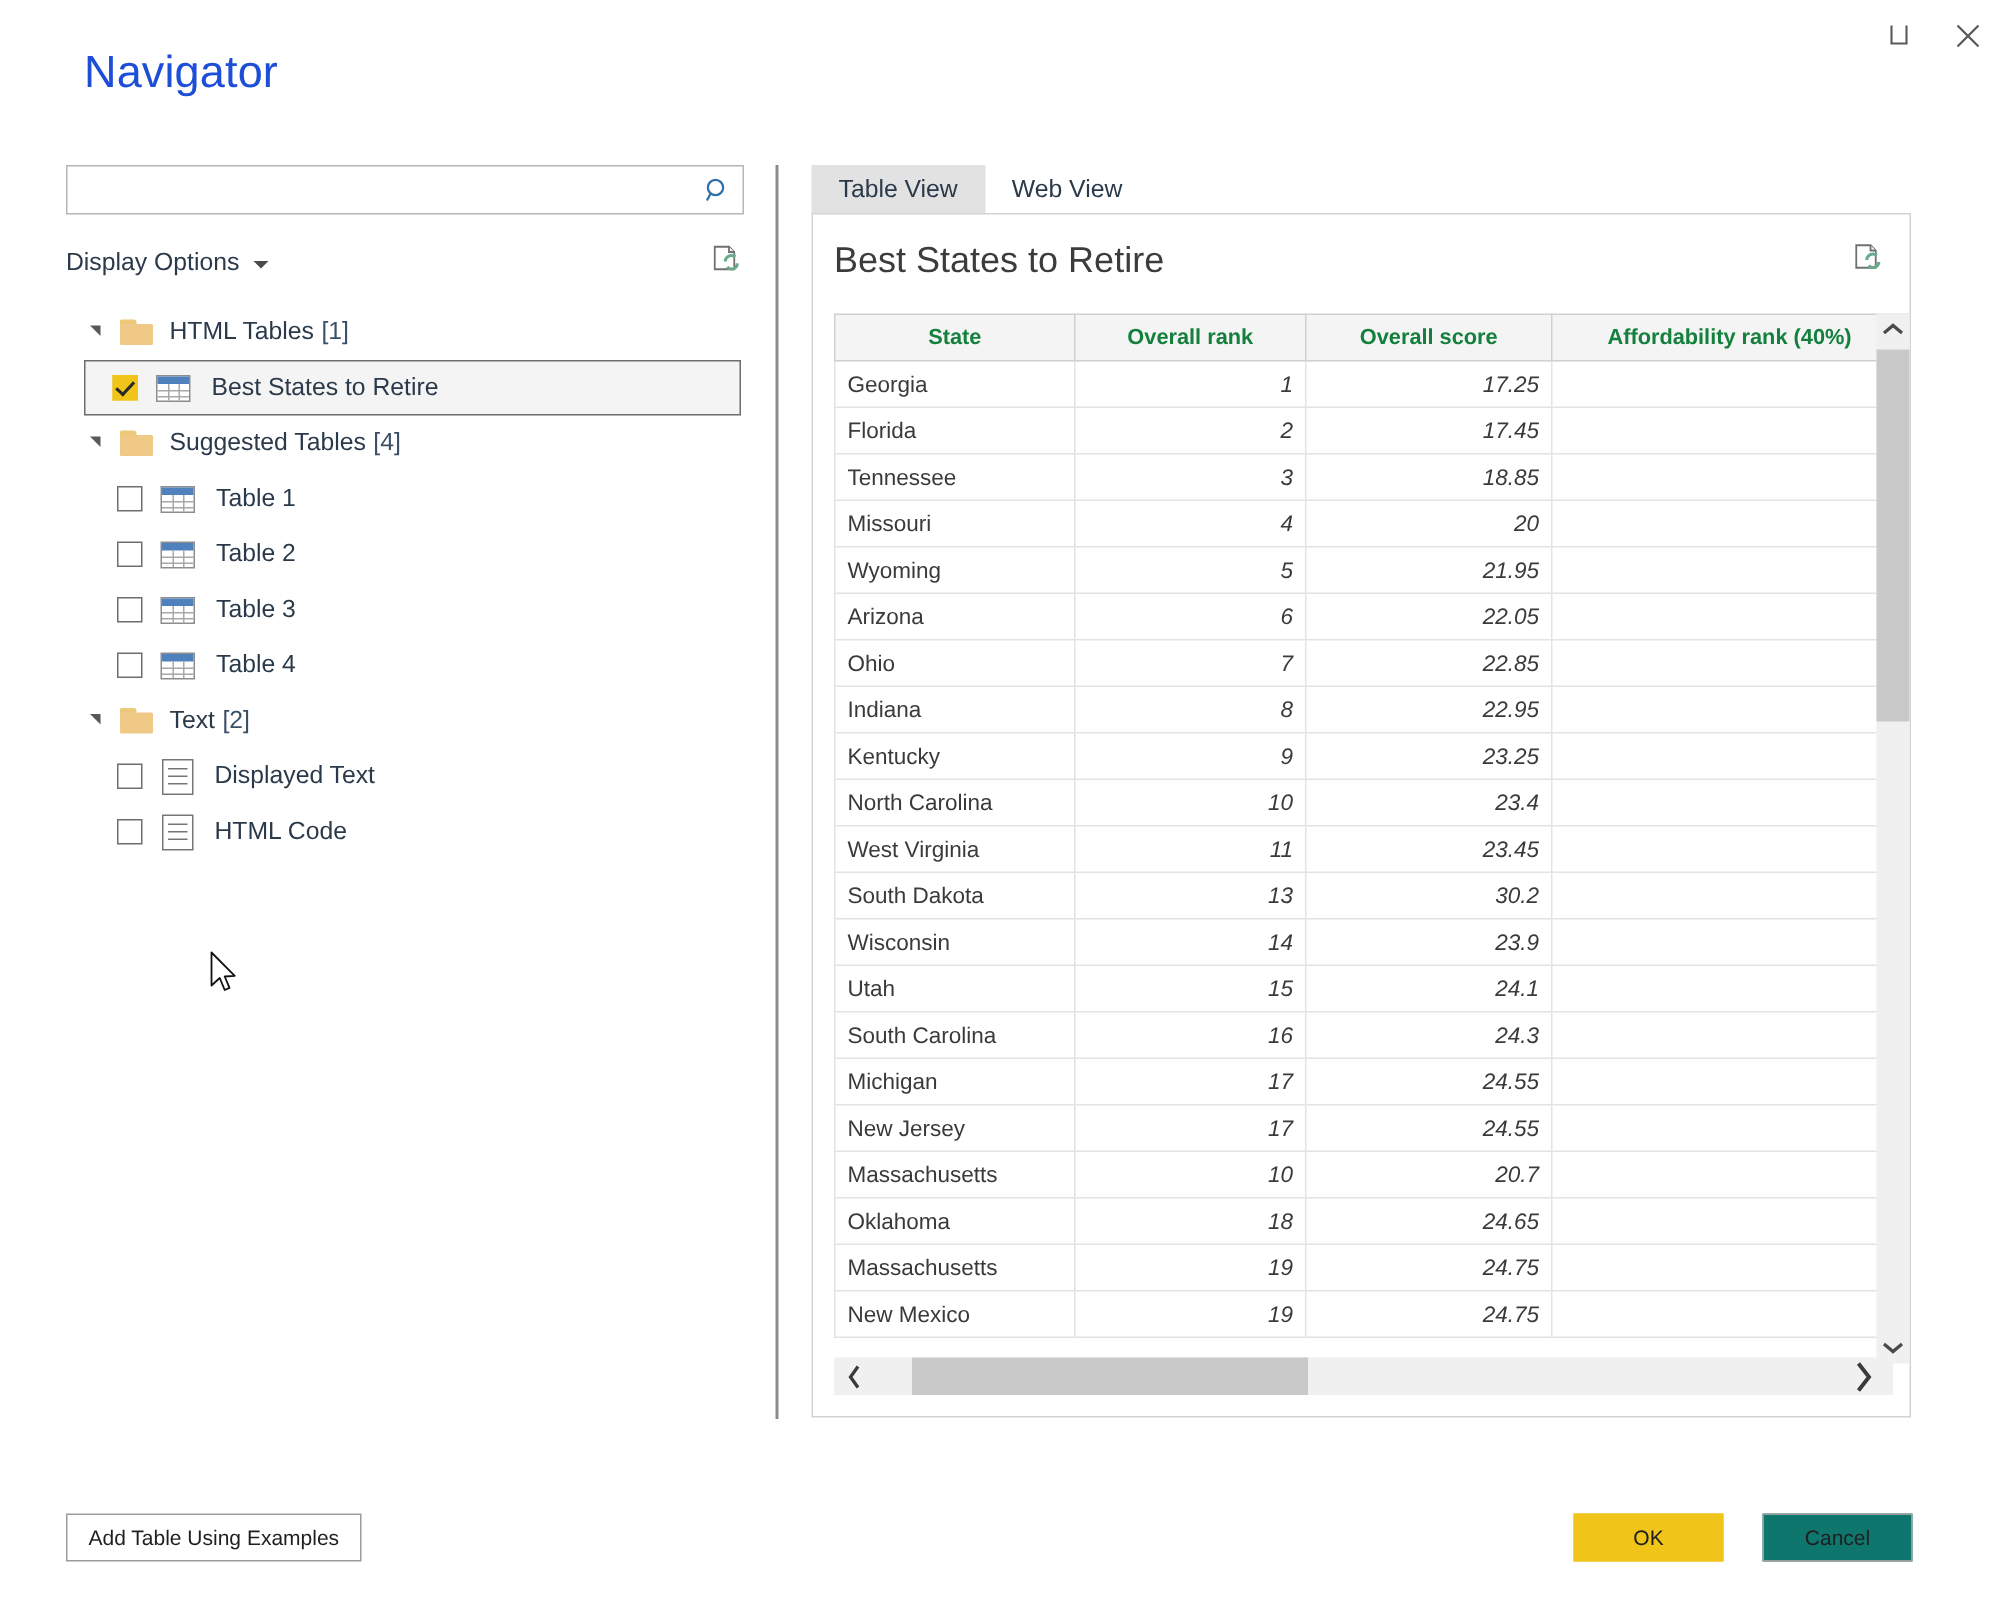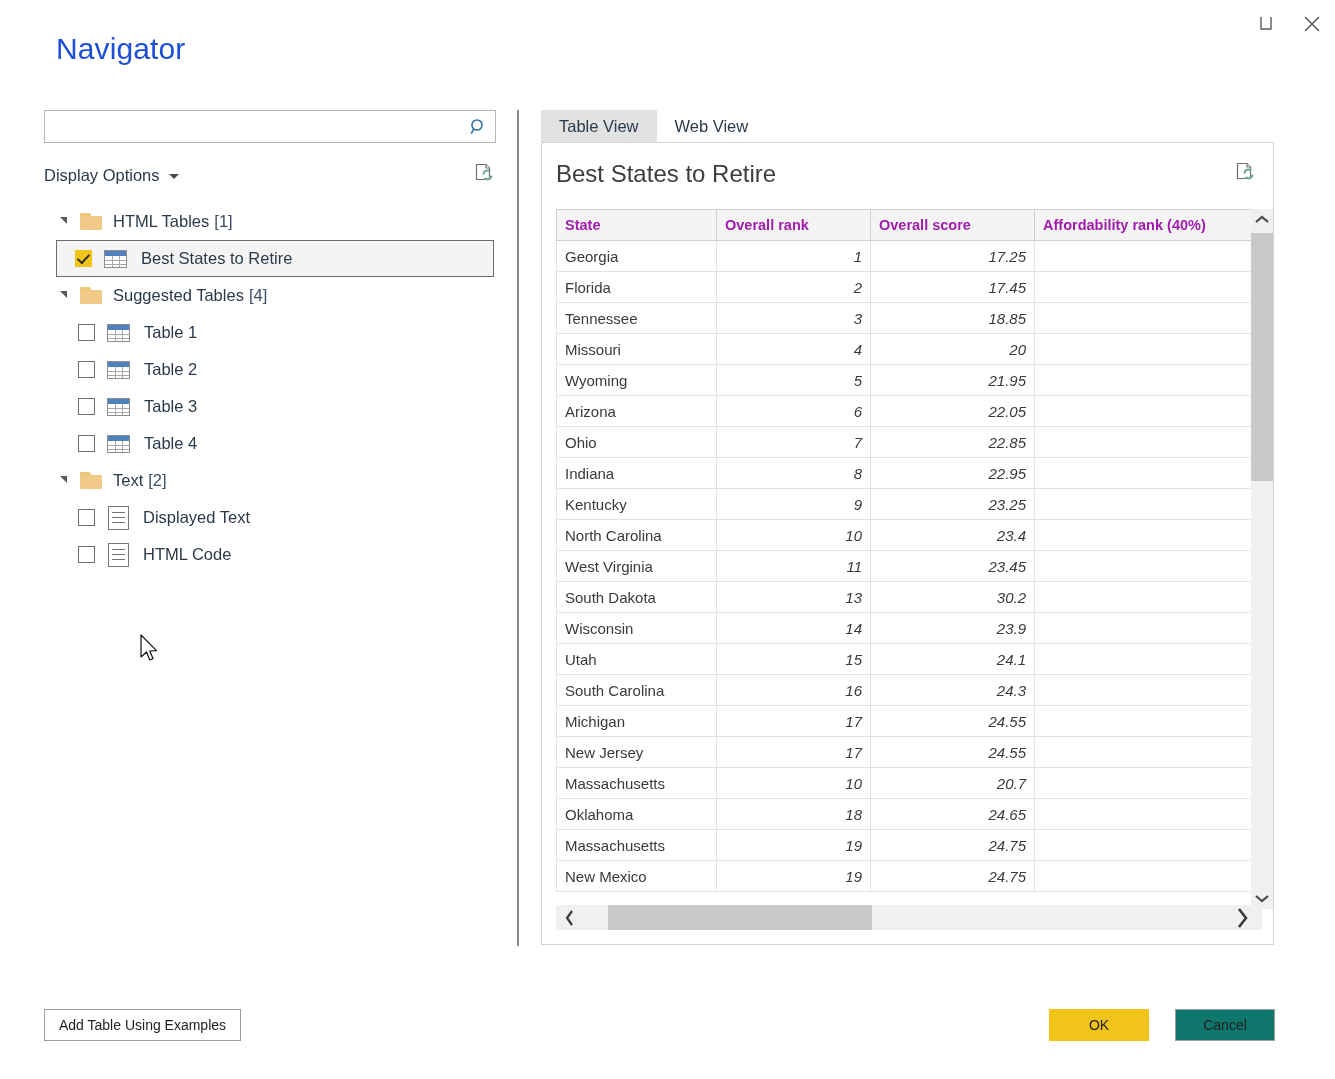--- a/index.html
+++ b/index.html
@@ -192,24 +192,24 @@
   table.grid {
     border-collapse: collapse;
     table-layout: fixed;
     width: 706px;
     font-size: 15px;
   }
   table.grid th {
     background: #f4f4f4;
     border: 1px solid #d0d0d0;
     font-weight: bold;
-    text-align: left;
+    text-align: center;
     padding: 6px 8px;
     height: 31px;
-    color: #a21caf;
+    color: #15803d;
     font-size: 14.5px;
     white-space: nowrap;
   }
   table.grid td {
     border: 1px solid #e3e3e3;
     padding: 5px 8px;
     height: 31px;
     color: #3a3a3a;
     white-space: nowrap;
     overflow: hidden;

